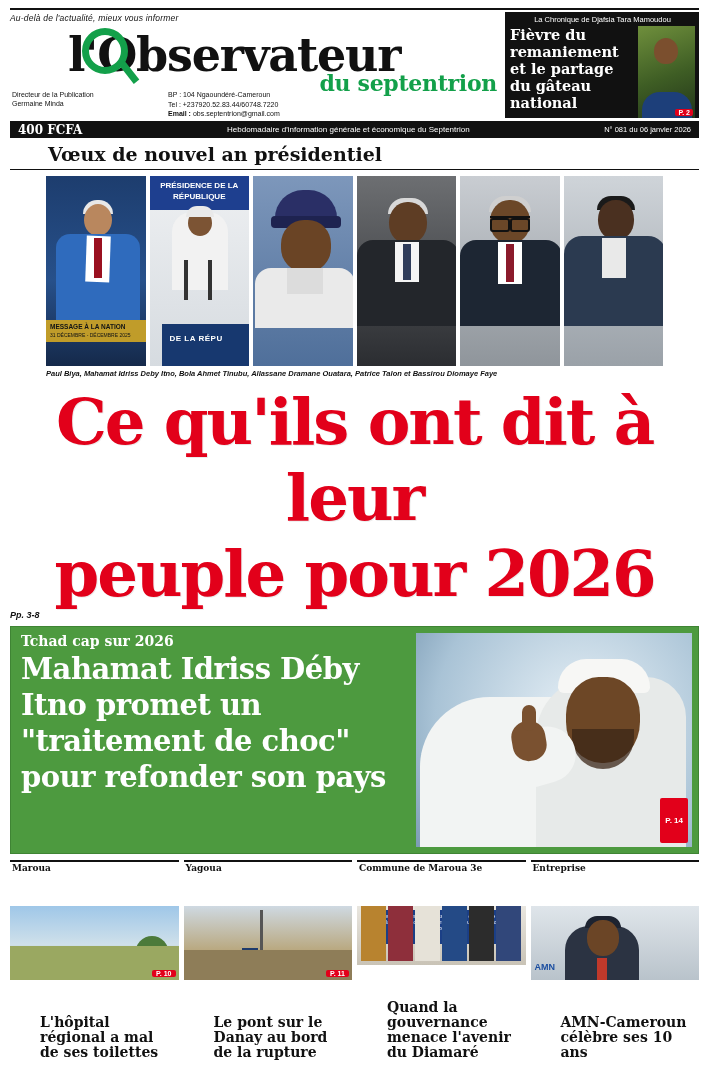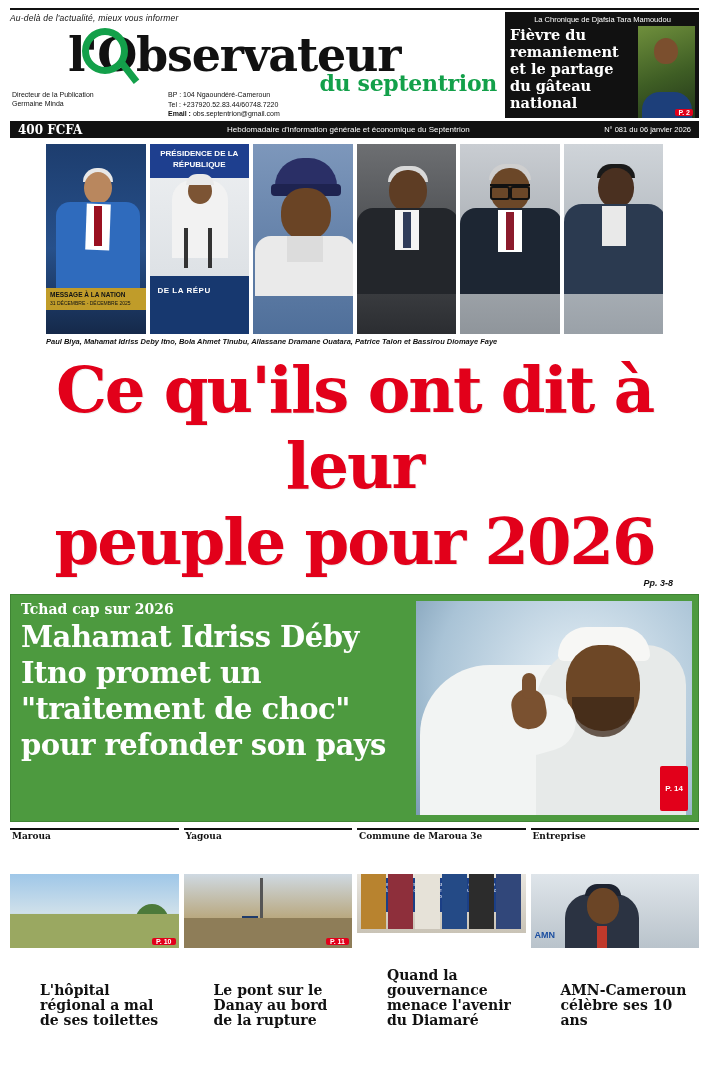--- a/index.html
+++ b/index.html
@@ -220,21 +220,21 @@
   .p1 .band small{ position:absolute; left:4px; top:12px; font-size:5px; color:#111;}
 
   
   .p2 { background: linear-gradient(180deg,#eef0f2 0%, #d6dbe0 100%); }
   .p2 .banner{ position:absolute; left:0; top:0; width:100%; height:34px; background:#1e3f8f; color:#fff; font-size:8px; font-weight:bold; text-align:center; padding-top:4px; line-height:11px;}
   .p2 .figure{ position:absolute; left:22px; top:36px; width:56px; height:78px; background:#f2f2f2; border-radius:20px 20px 0 0;}
   .p2 .head { position:absolute; left:38px; top:34px; width:24px; height:26px; border-radius:50%; background:#7c5434;}
   .p2 .cap  { position:absolute; left:36px; top:30px; width:28px; height:11px; border-radius:12px 12px 0 0; background:#e9e9e9;}
   .p2 .mic1 { position:absolute; left:34px; top:84px; width:4px; height:40px; background:#333;}
   .p2 .mic2 { position:absolute; left:58px; top:84px; width:4px; height:40px; background:#333;}
-  .p2 .podium{ position:absolute; left:0; bottom:0; width:100%; height:58px; background:#17386f;margin-top:26px;}
+  .p2 .podium{ position:absolute; left:12px; bottom:0; width:100%; height:42px; background:#17386f;margin-top:26px;}
   .p2 .podium b{ position:absolute; left:8px; top:10px; color:#fff; font-size:8px; letter-spacing:.5px;}
 
   
   .p3 { background: linear-gradient(180deg,#7d97bb 0%, #4f6f9a 100%); }
   .p3 .cap  { position:absolute; left:22px; top:14px; width:62px; height:34px; border-radius:28px 28px 6px 6px; background:#2a2f66;}
   .p3 .capb { position:absolute; left:18px; top:40px; width:70px; height:12px; border-radius:4px; background:#1e2350;}
   .p3 .head { position:absolute; left:28px; top:44px; width:50px; height:52px; border-radius:46%; background:#6a4425;}
   .p3 .body { position:absolute; left:2px; top:92px; width:100px; height:60px; background:#eaeaea; border-radius:16px 16px 0 0;}
   .p3 .coll { position:absolute; left:34px; top:92px; width:36px; height:26px; background:#dcdcdc; transform:rotate(0deg);}
 
@@ -271,21 +271,21 @@
     font-weight: bold;
     text-align: center;
     font-size: 64px;
     line-height: 76px;
     letter-spacing: -2px;
     margin-top: 4px;
     text-shadow: 1px 1px 0 rgba(0,0,0,.08);
   }
   .bighead .l2 { display:block; }
   .pp-ref {
-    text-align: right;
+    text-align: left;
     font-size: 9px;
     font-weight: bold;
     font-style: italic;
     color: #111;
     padding-right: 26px;
     margin-top: -2px;
   }
 
   
   .feature {
@@ -446,20 +446,21 @@
       </div>
     </div>
   </div>
 
   <div class="pricebar">
     <div class="price">400 FCFA</div>
     <div class="pricebar-mid">Hebdomadaire d'information générale et économique du Septentrion</div>
     <div class="pricebar-right">N° 081  du  06  janvier  2026</div>
   </div>
 
+  <div class="lead-kicker">Vœux de nouvel an présidentiel</div>
 
   <div class="photo-strip">
     <div class="pstrip-cell p1">
       <div class="hair"></div>
       <div class="head"></div>
       <div class="suit"></div>
       <div class="shirt"></div>
       <div class="tie"></div>
       <div class="band">
         <span>MESSAGE À LA NATION</span>

